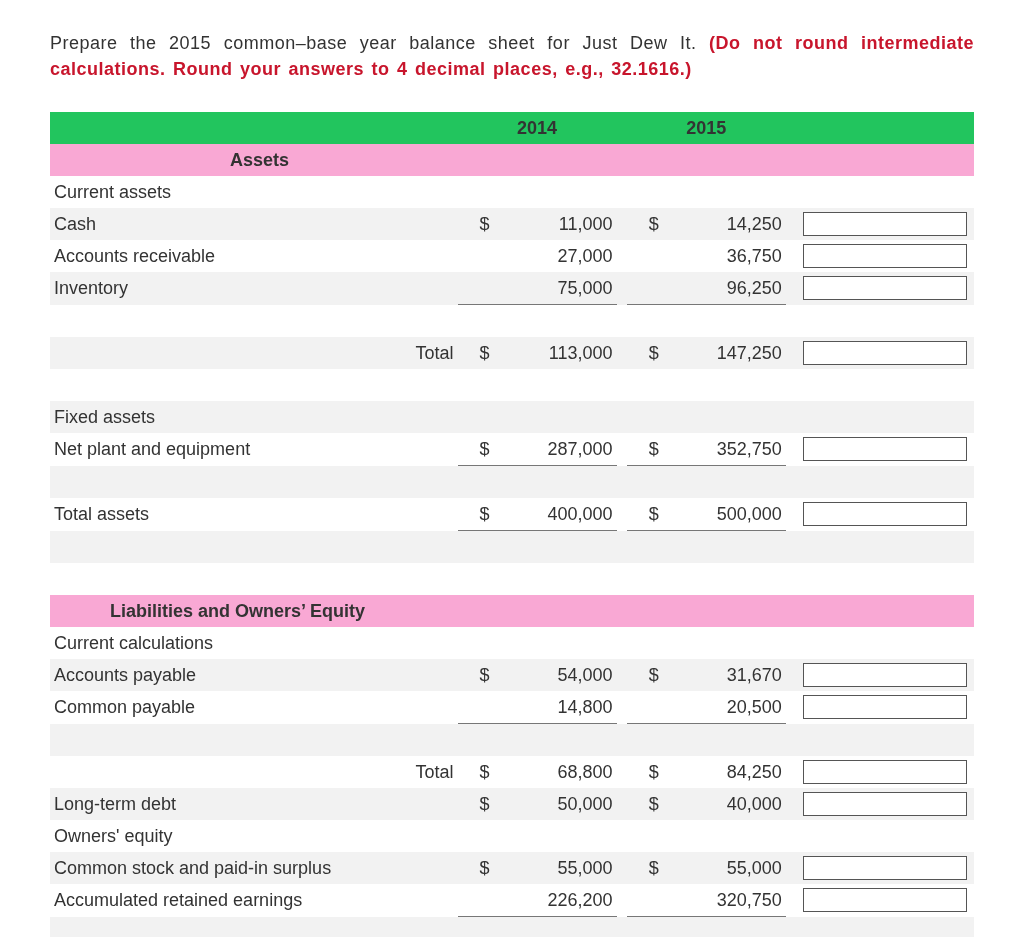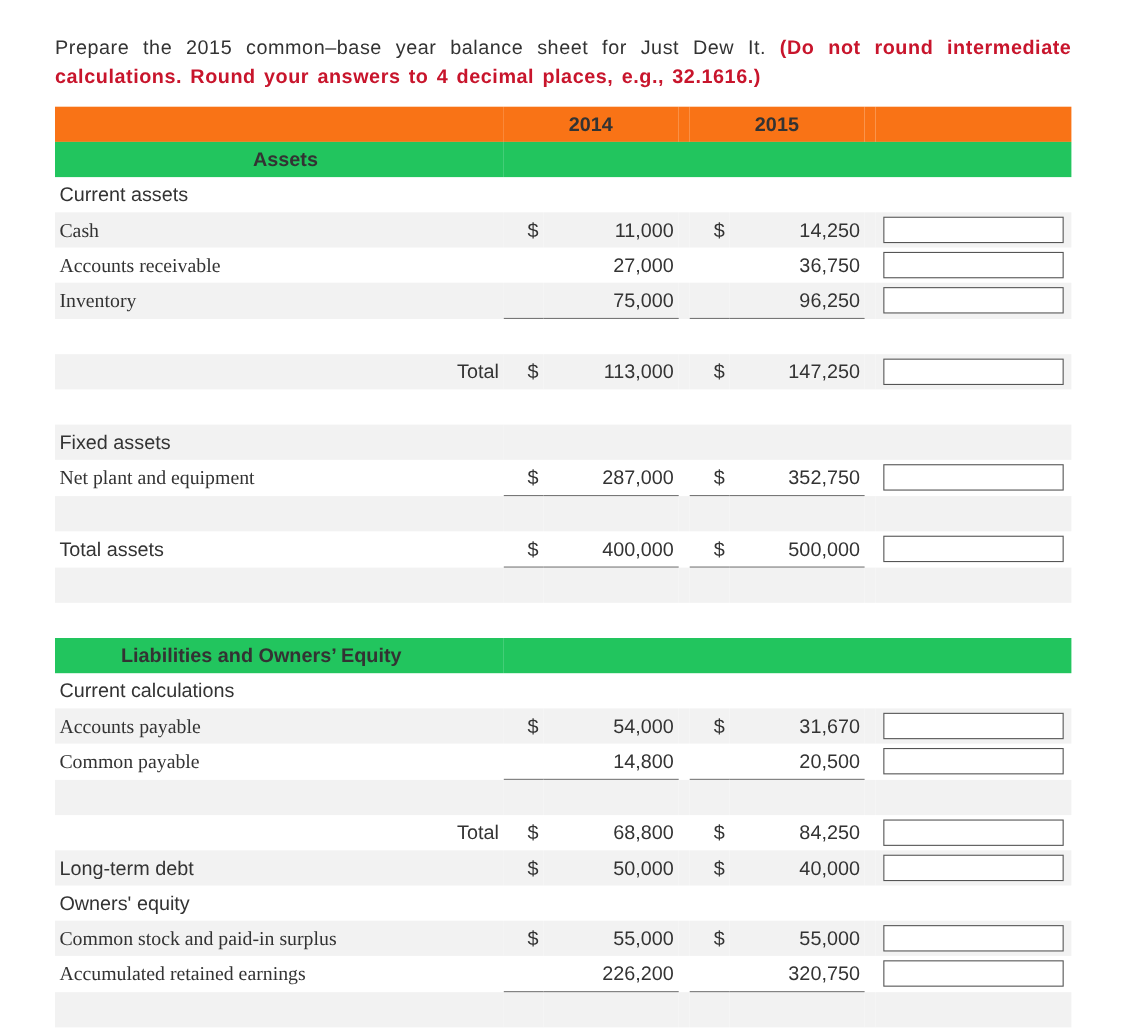--- a/index.html
+++ b/index.html
@@ -4,53 +4,53 @@
 <style>
   body {
     font-family: Arial, sans-serif;
     font-size: 18px;
     color: #333;
     margin: 0;
     padding: 30px 50px 30px 50px;
     background: #fff;
   }
   .instructions {
-    margin-bottom: 15px;
+    margin-bottom: 30px;
     text-align: justify;
     line-height: 1.45;
     letter-spacing: 0.5px;
     word-spacing: 2px;
   }
   .instr-red {
     color: #c8152c;
     font-weight: bold;
   }
   table.bs {
     border-collapse: collapse;
     width: 100%;
   }
   table.bs td {
     padding: 3px 4px;
     vertical-align: middle;
     height: 26px;
   }
   tr.header-row td {
-    background: #f97316;
+    background: #22c55e;
     font-weight: bold;
     text-align: center;
   }
   tr.section-head td {
-    background: #22c55e;
+    background: #f9a8d4;
     font-weight: bold;
   }
   tr.shade td {
     background: #f2f2f2;
   }
   td.label1 { padding-left: 0px; }
-  td.label2 { padding-left: 20px; font-family: Liberation Serif, serif; }
+  td.label2 { padding-left: 20px; }
   td.label3 { padding-left: 40px; text-align: right; }
   td.col-sym {
     text-align: right;
     padding-right: 0;
     width: 28px;
   }
   td.col-num {
     text-align: right;
     padding-right: 20px;
     width: 115px;

